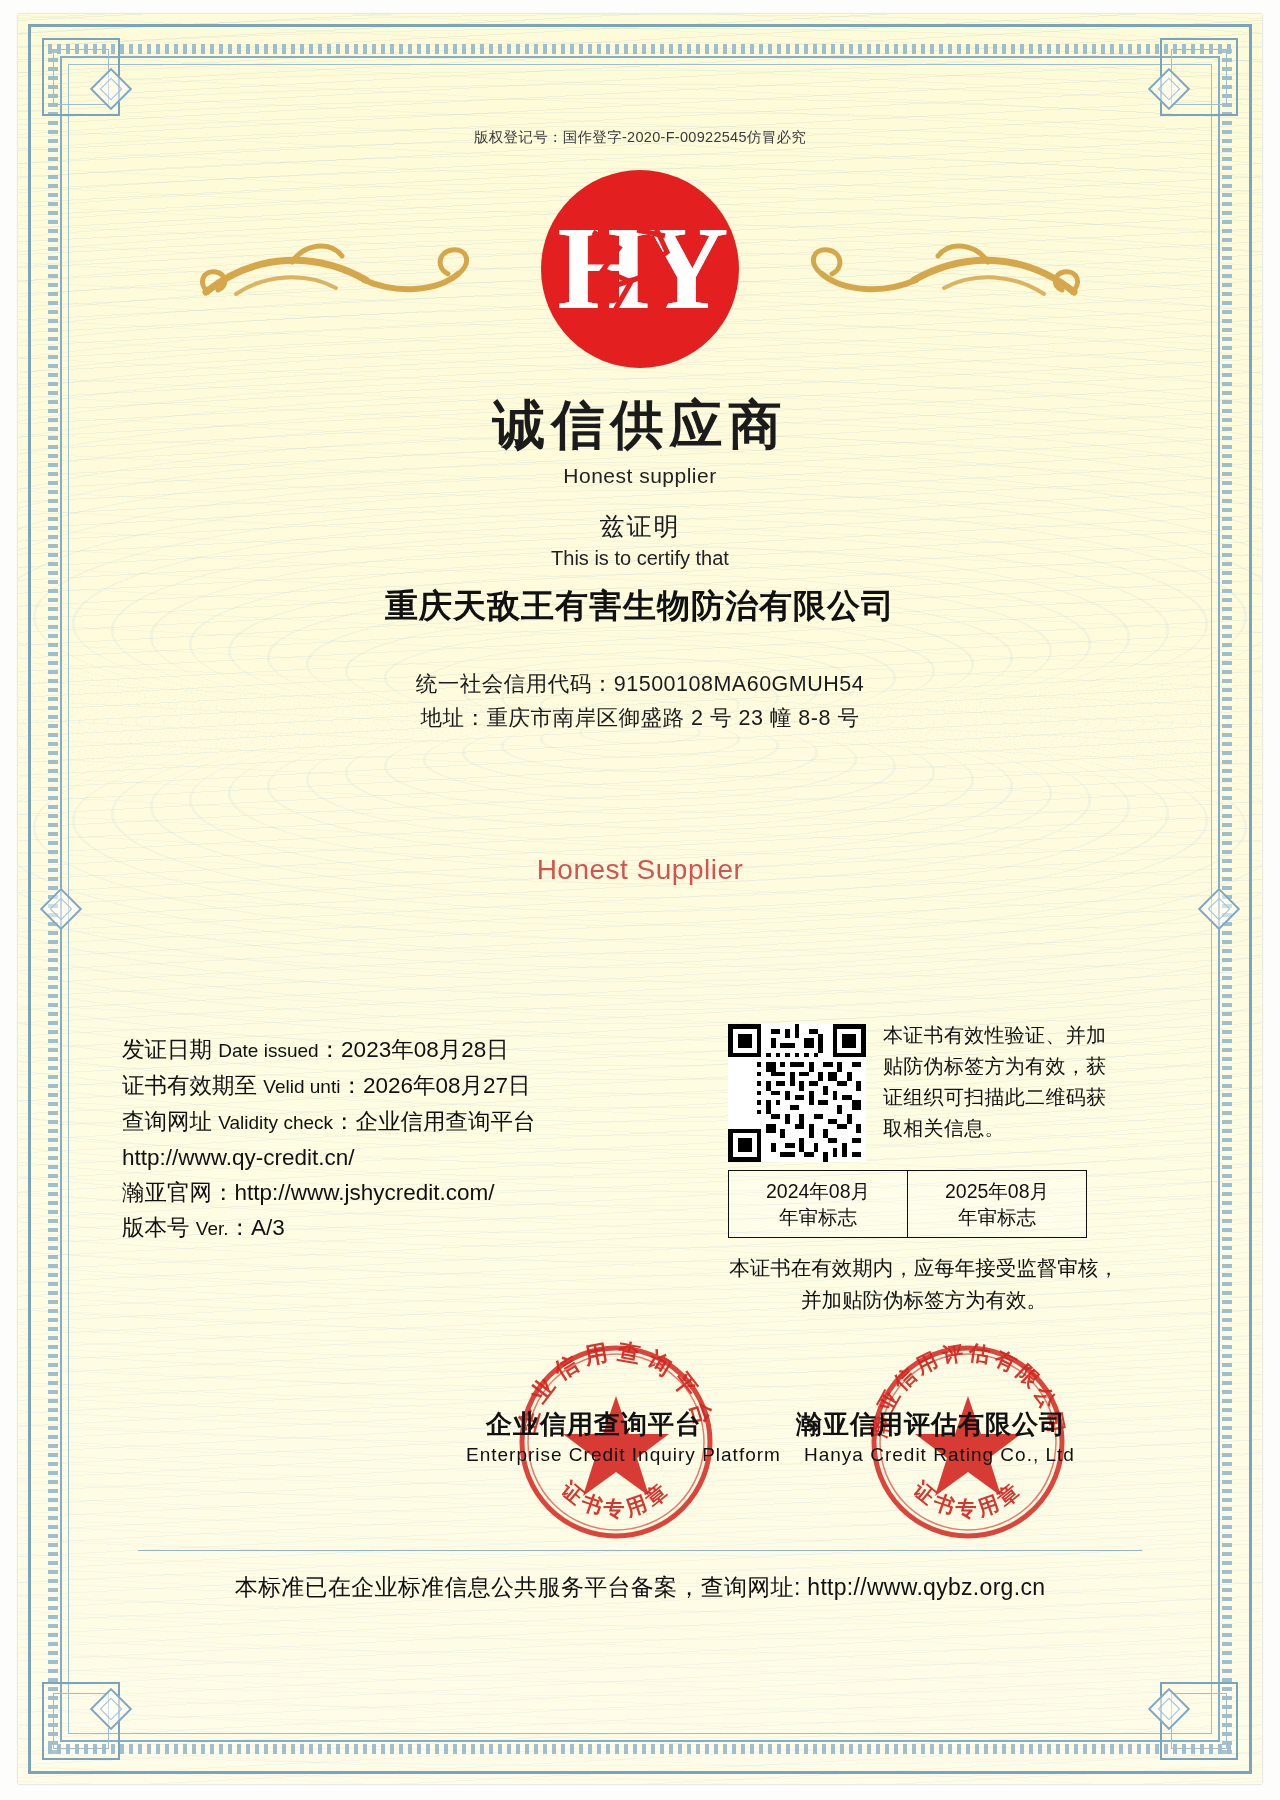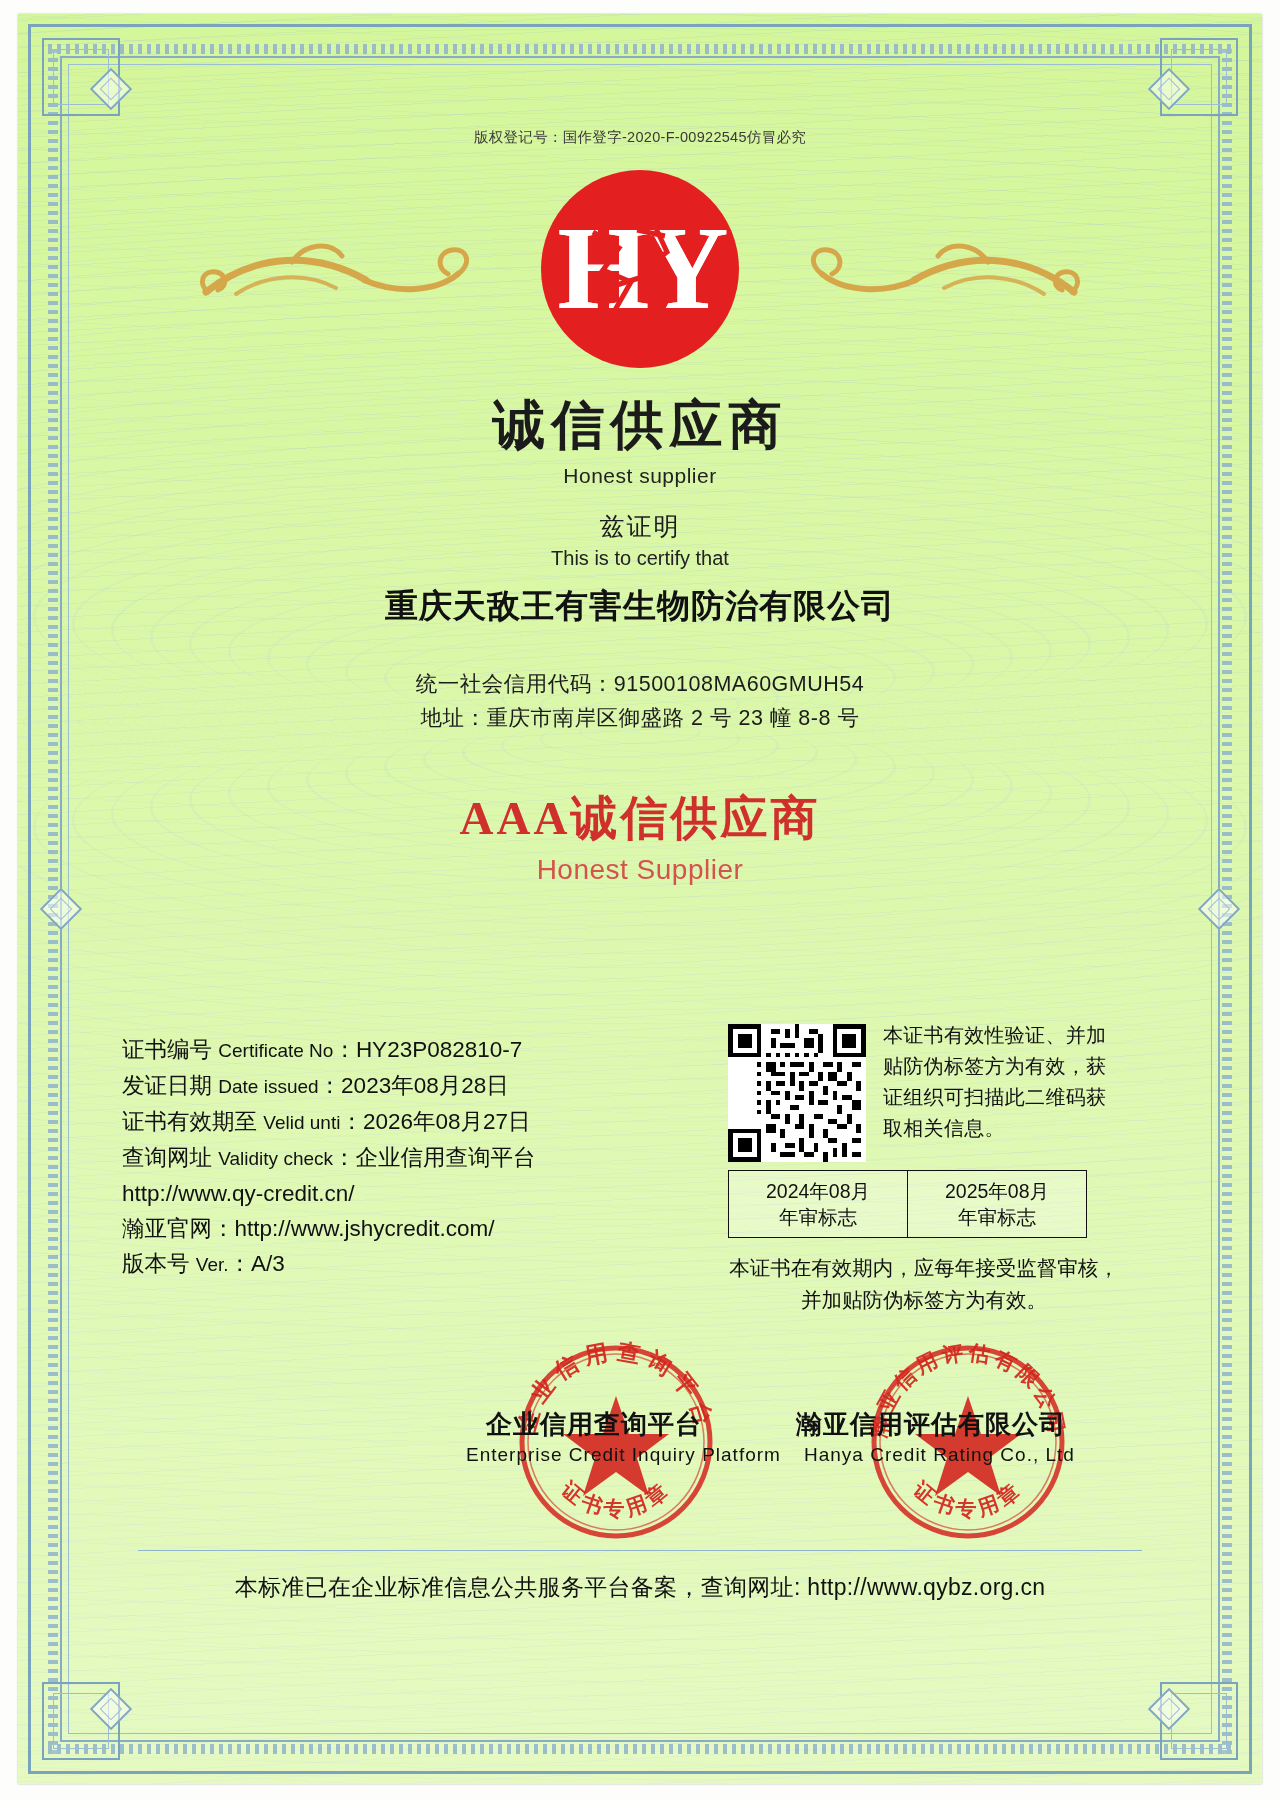--- a/index.html
+++ b/index.html
@@ -20,21 +20,21 @@
     width: 1280px;
     height: 1800px;
     background: #fdfdfb;
   }
   .cert {
     position: absolute;
     left: 18px;
     top: 14px;
     width: 1244px;
     height: 1770px;
-    background: #bef264;
+    background: #fef9c3;
     box-shadow: 0 0 2px rgba(0,0,0,0.25);
     overflow: hidden;
   }
 
   
   .wave-bg {
     position: absolute;
     inset: 0;
     background:
       repeating-linear-gradient(
@@ -464,28 +464,23 @@
       <div class="title-cn">诚信供应商</div>
       <div class="title-en">Honest supplier</div>
 
       <div class="certify-cn">兹证明</div>
       <div class="certify-en">This is to certify that</div>
 
       <div class="company-name">重庆天敌王有害生物防治有限公司</div>
       <div class="company-code">统一社会信用代码：91500108MA60GMUH54</div>
       <div class="company-addr">地址：重庆市南岸区御盛路 2 号 23 幢 8-8 号</div>
 
-      <div class="award-cn">AAA诚信供应商</div>
       <div class="award-en">Honest Supplier</div>
 
       <div class="info-left">
-        <div class="info-row">
-          <span class="lbl-cn">证书编号</span>
-          <span class="lbl-en">Certificate No</span><span>：</span><span>HY23P082810-7</span>
-        </div>
         <div class="info-row">
           <span class="lbl-cn">发证日期</span>
           <span class="lbl-en">Date issued</span><span>：</span><span>2023年08月28日</span>
         </div>
         <div class="info-row">
           <span class="lbl-cn">证书有效期至</span>
           <span class="lbl-en">Velid unti</span><span>：</span><span>2026年08月27日</span>
         </div>
         <div class="info-row">
           <span class="lbl-cn">查询网址</span>

